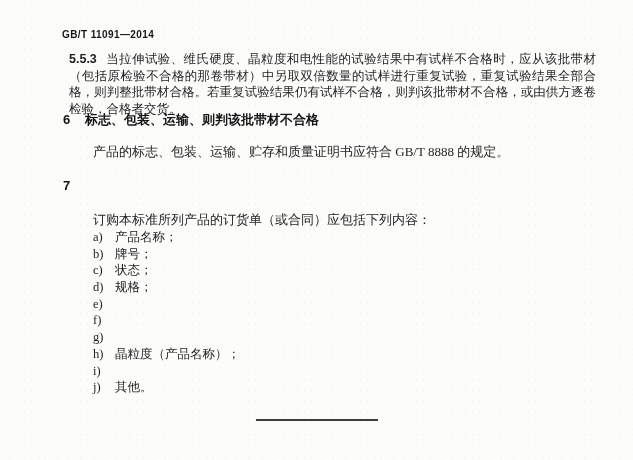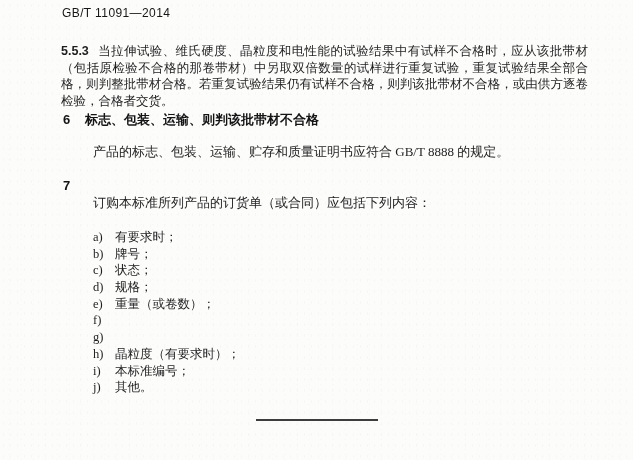--- a/index.html
+++ b/index.html
@@ -13,49 +13,49 @@
     position:absolute;inset:0;
     background-color:#fcfcfb;
     background-image:
       radial-gradient(rgba(90,90,90,0.035) 0.7px, transparent 0.9px),
       radial-gradient(rgba(90,90,90,0.025) 0.7px, transparent 0.9px);
     background-size:7px 11px, 12px 5px;
     background-position:0 0, 3px 2px;
     color:#1e1e1e;
   }
   .doc-header{
-    position:absolute;left:62px;top:6px;
+    position:absolute;left:62px;top:29px;
     font-family:"Liberation Sans","DejaVu Sans",sans-serif;
-    font-weight:normal;font-size:12px;letter-spacing:0.4px;
+    font-weight:bold;font-size:10px;letter-spacing:0.4px;
     color:#161616;
   }
   .clause{
     position:absolute;left:61px;top:43px;width:527px;
-    margin:0;font-size:12.5px;line-height:16.6px;
+    margin:8px;font-size:12.5px;line-height:16.6px;
     text-align:justify;text-justify:inter-ideograph;
   }
   .clause-num{
     font-family:"Liberation Sans","DejaVu Sans",sans-serif;
     font-weight:bold;margin-right:9px;
   }
   .sec-heading{
     position:absolute;left:63px;margin:0;
     font-family:"Liberation Sans","DejaVu Sans",sans-serif;
     font-size:13px;font-weight:bold;color:#141414;
     display:flex;align-items:baseline;
   }
   .sec-num{width:22px;flex:0 0 22px;}
   .sec6{top:111px;}
   .sec7{top:178px;}
   .body-ind{
     position:absolute;left:93px;margin:0;
     font-size:13px;line-height:16.6px;white-space:nowrap;
   }
   .p6{top:144px;}
-  .p7intro{top:195px;}
+  .p7intro{top:212px;}
   .order-list{
     position:absolute;left:93px;top:229px;
     margin:0;padding:0;list-style:none;
     font-size:12.5px;
   }
   .order-item{
     display:flex;align-items:baseline;
     height:16.7px;line-height:16.7px;white-space:nowrap;
   }
   .li-label{width:22px;flex:0 0 22px;}
@@ -84,51 +84,49 @@
 
   <h2 class="sec-heading sec7">
     <span class="sec-num">7</span>
   </h2>
 
   <p class="body-ind p7intro">订购本标准所列产品的订货单（或合同）应包括下列内容：</p>
 
   <ol class="order-list">
     <li class="order-item">
       <span class="li-label">a)</span>
-      <span class="li-text">有要求时；</span>
+      <span class="li-text">产品名称；</span>
     </li>
     <li class="order-item">
       <span class="li-label">b)</span>
       <span class="li-text">牌号；</span>
     </li>
     <li class="order-item">
       <span class="li-label">c)</span>
       <span class="li-text">状态；</span>
     </li>
     <li class="order-item">
       <span class="li-label">d)</span>
       <span class="li-text">规格；</span>
     </li>
     <li class="order-item">
       <span class="li-label">e)</span>
-      <span class="li-text">重量（或卷数）；</span>
     </li>
     <li class="order-item">
       <span class="li-label">f)</span>
     </li>
     <li class="order-item">
       <span class="li-label">g)</span>
     </li>
     <li class="order-item">
       <span class="li-label">h)</span>
-      <span class="li-text">晶粒度（有要求时）；</span>
+      <span class="li-text">晶粒度（产品名称）；</span>
     </li>
     <li class="order-item">
       <span class="li-label">i)</span>
-      <span class="li-text">本标准编号；</span>
     </li>
     <li class="order-item">
       <span class="li-label">j)</span>
       <span class="li-text">其他。</span>
     </li>
   </ol>
 
   <div class="end-rule"></div>
 
 </div>

